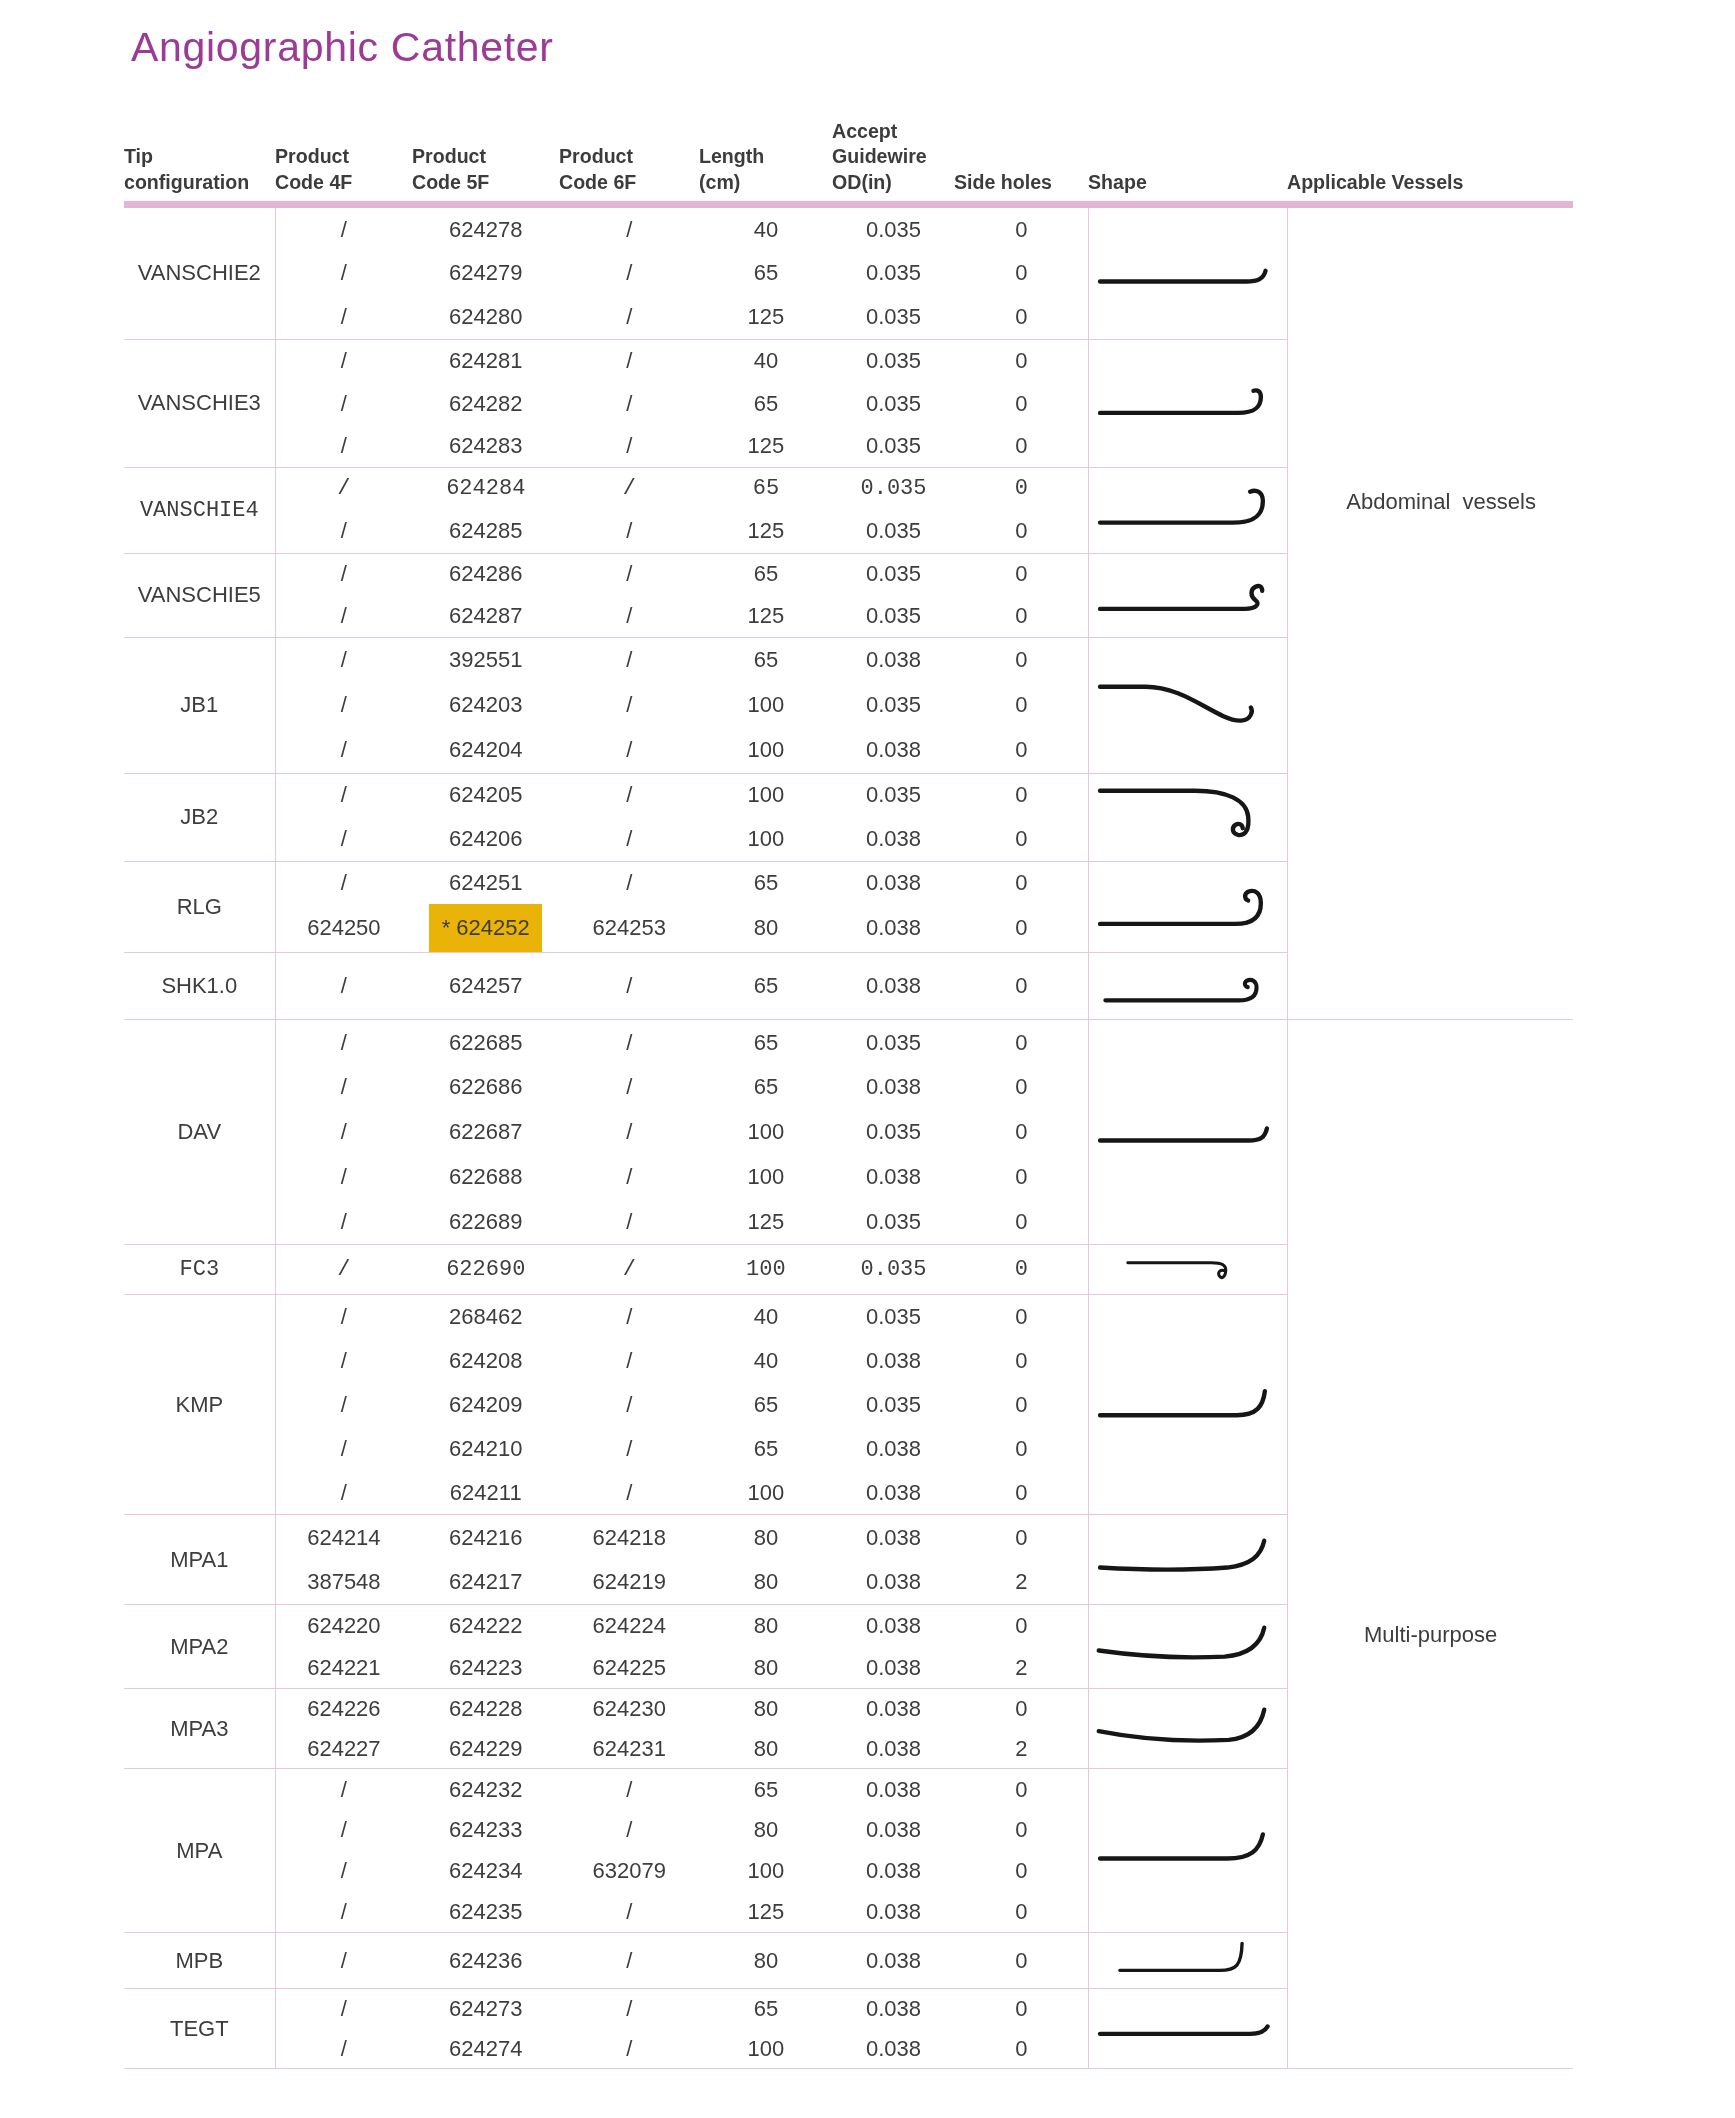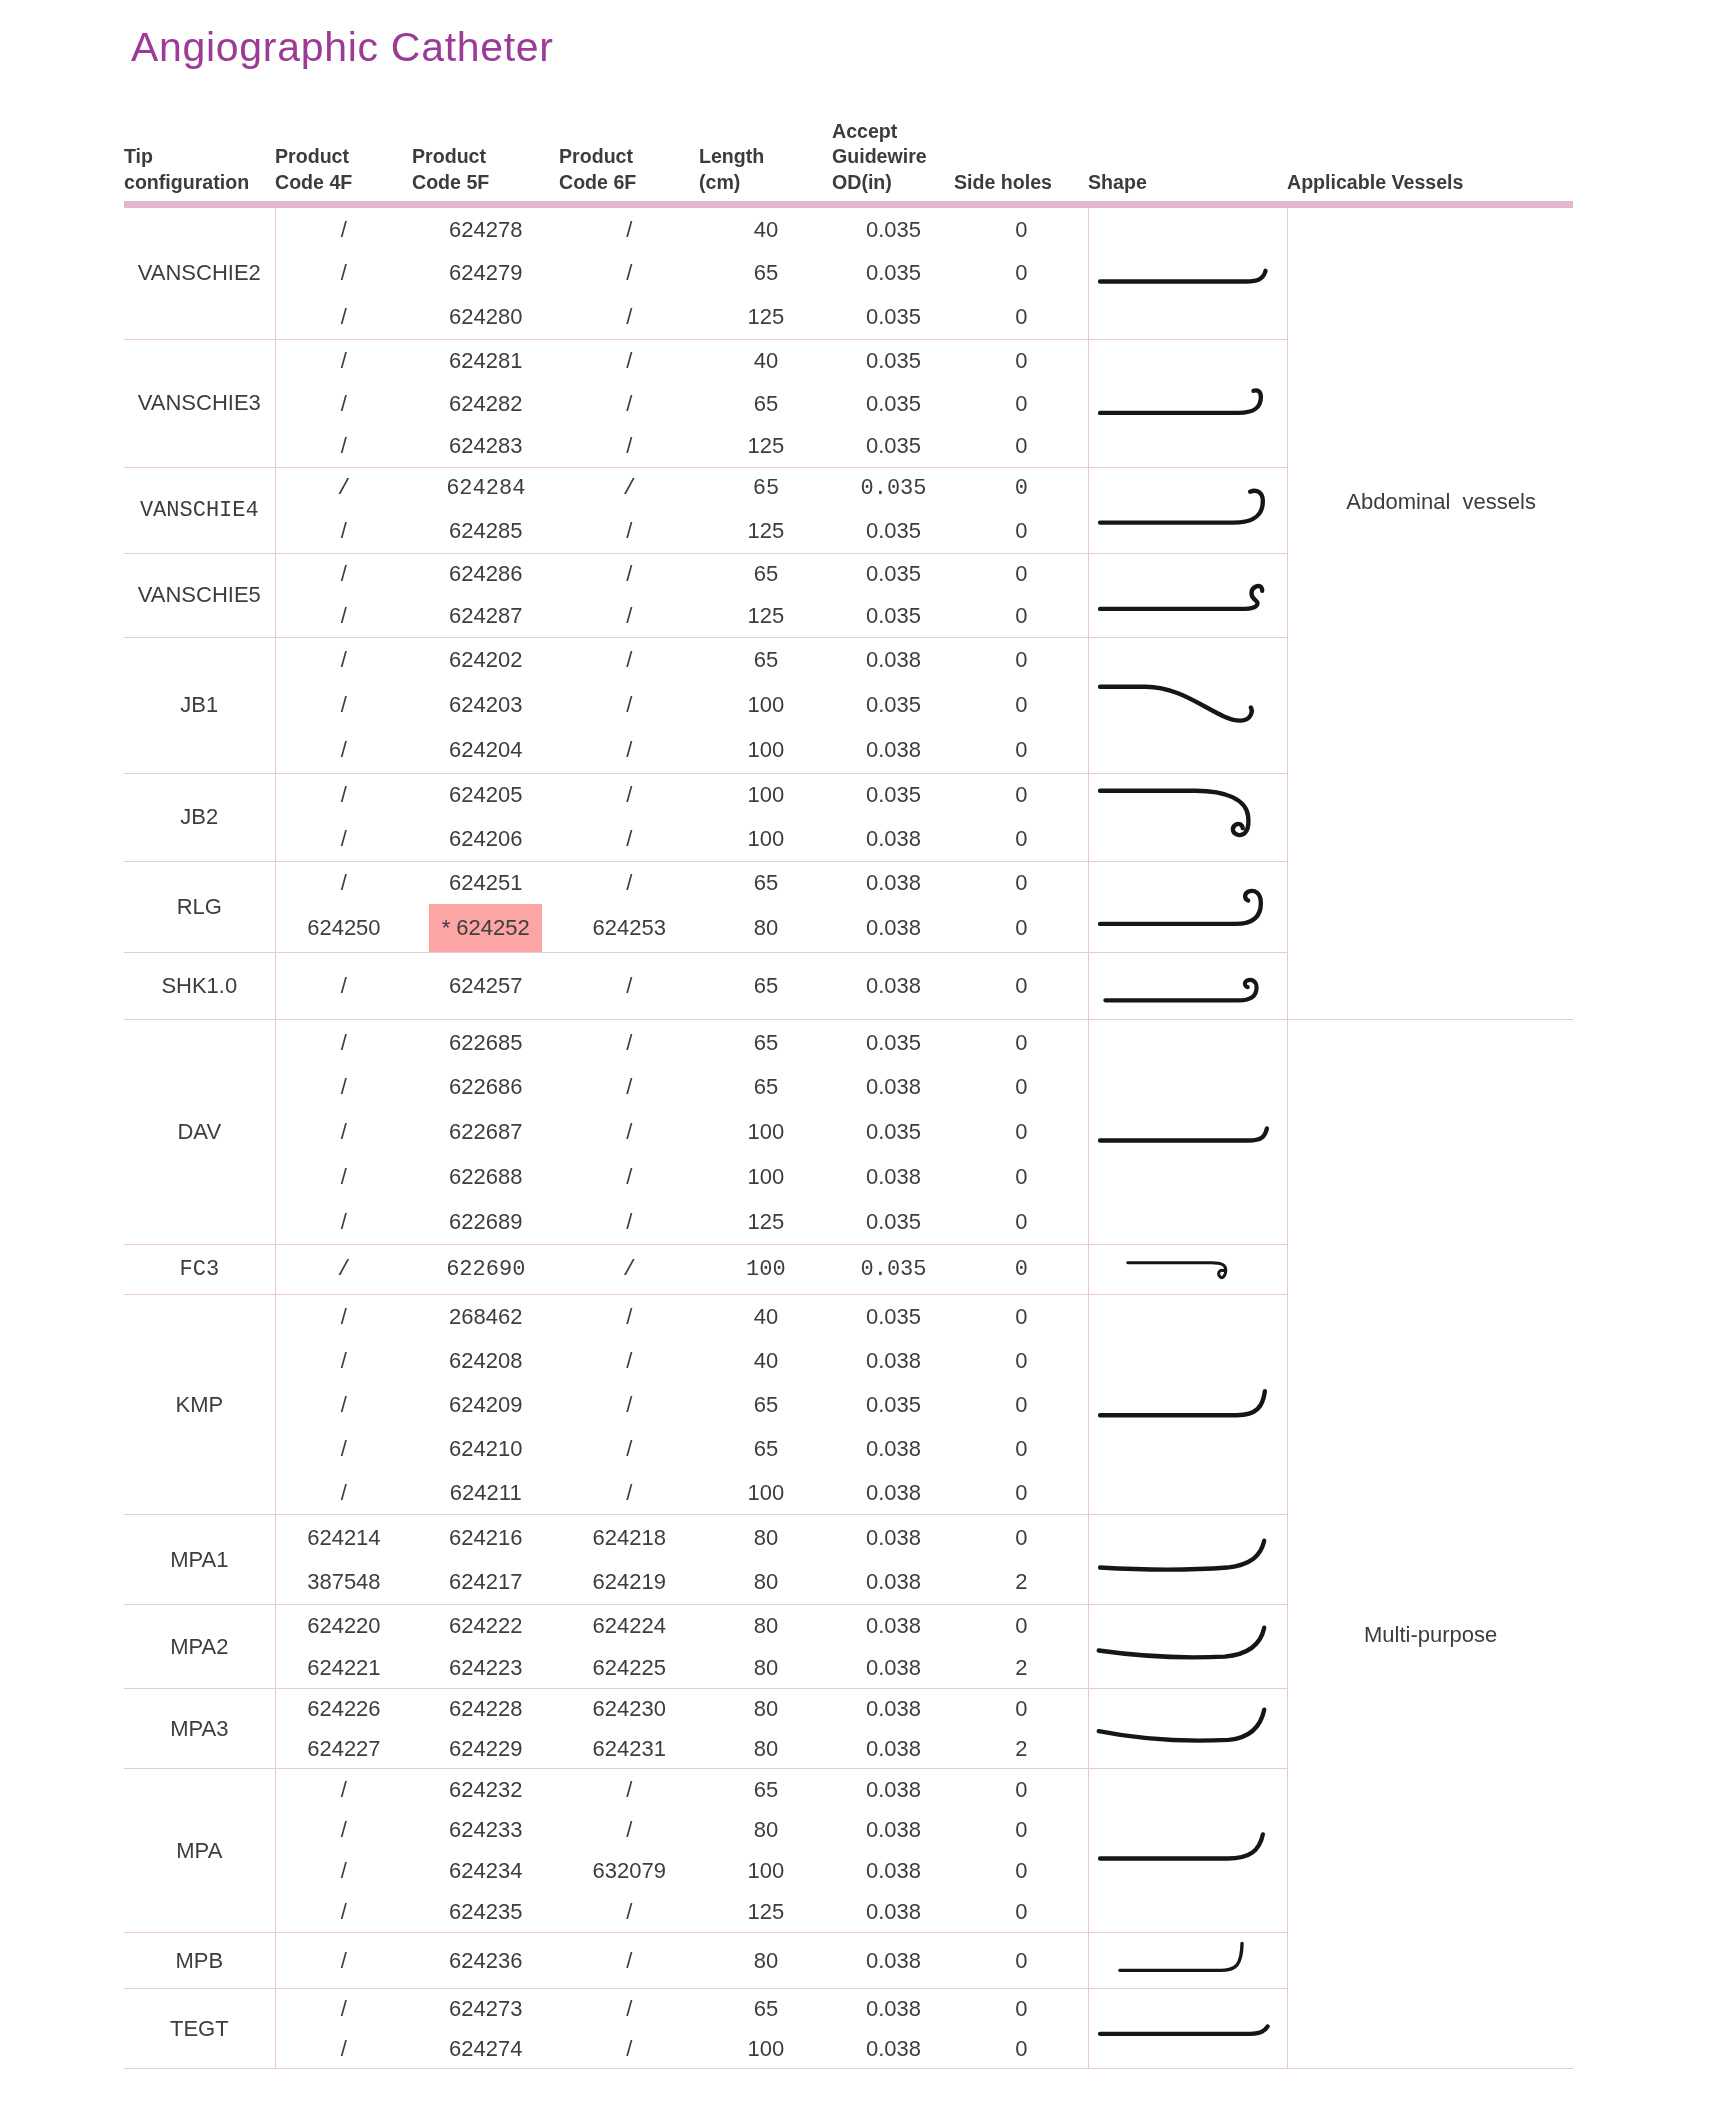--- a/index.html
+++ b/index.html
@@ -41,21 +41,21 @@
   table.catalog td {
     padding:0; margin:0; text-align:center; vertical-align:middle;
     font-size:22px; color:#3d3d3d; overflow:visible;
   }
   td.gs   { border-top:1.4px solid #eac6de; }
   td.last { border-bottom:1.4px solid #eac6de; }
   td.tip  { border-right:1.4px solid #eac6de; }
   td.shape{ border-left:1.4px solid #eac6de; border-right:1.4px solid #eac6de; }
   td.shape svg { display:block; margin:0 auto; }
   td.vessels span { display:inline-block; white-space:pre; }
-  .hl { background:#fca5a5; display:inline-block; padding:11.2px 12.6px; }
+  .hl { background:#eab308; display:inline-block; padding:11.2px 12.6px; }
 </style>
 </head>
 <body>
 
 <div class="page">
 
   <h1 class="title">Angiographic Catheter</h1>
 
   <div class="header-row">
     <div class="hcol w0">Tip
@@ -192,21 +192,21 @@
           <td class="">/</td>
           <td class="">624287</td>
           <td class="">/</td>
           <td class="">125</td>
           <td class="">0.035</td>
           <td class="">0</td>
         </tr>
         <tr style="height: 45px;">
           <td rowspan="3" class="tip gs">JB1</td>
           <td class="gs ">/</td>
-          <td class="gs ">624202</td>
+          <td class="gs ">392551</td>
           <td class="gs ">/</td>
           <td class="gs ">65</td>
           <td class="gs ">0.038</td>
           <td class="gs ">0</td>
           <td rowspan="3" class="shape gs">
             <svg viewBox="0 0 280 100" width="189" height="67" preserveAspectRatio="xMidYMid meet">
               <path d="M8 22 H76 C122 22 158 50 192 66 C214 76 228 74 233 64 C235 60 235 56 233 53" fill="none" stroke="#161616" stroke-width="6.5" stroke-linecap="round" stroke-linejoin="round"></path>
             </svg>
           </td>
         </tr>

